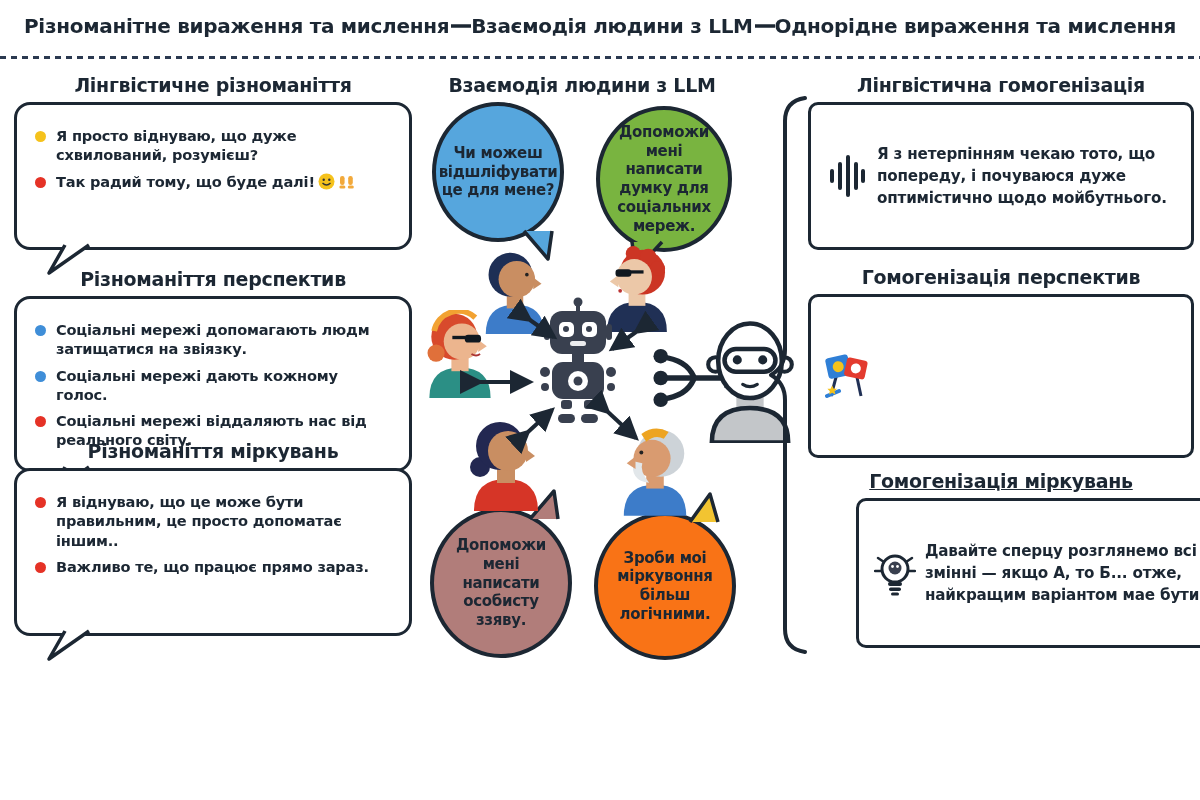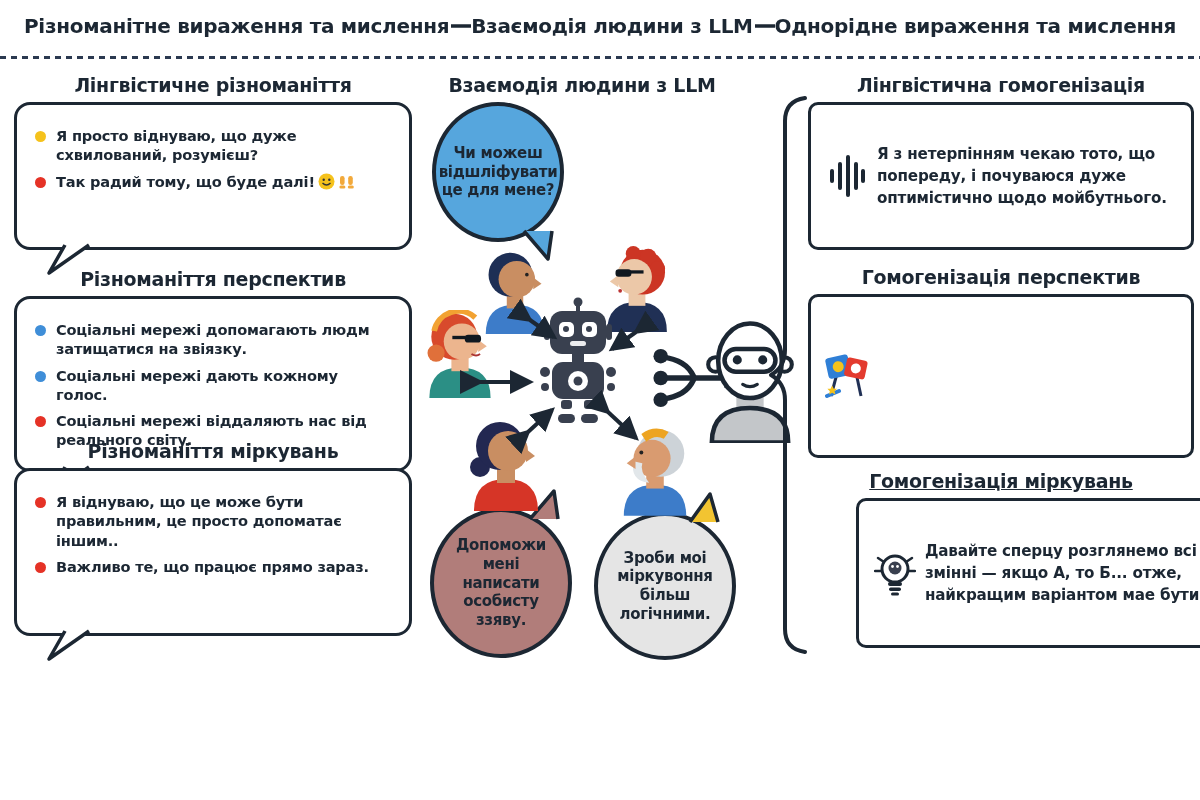--- a/index.html
+++ b/index.html
@@ -118,29 +118,35 @@
 
   <div class="sec-title" style="top:74px;left:428px;width:308px;">Взаємодія людини з LLM</div>
 
   <div class="cbubble" style="left:432px;top:102px;width:132px;height:140px;background:#56a6dd;">
     <span>Чи можеш відшліфувати це для мене?</span>
     <svg class="ctail" style="left:84px;bottom:-25px;" width="38" height="34">
       <path d="M4,2 L28,30 L32,2" fill="#56a6dd" stroke="#1c2733" stroke-width="3.5" stroke-linejoin="round"></path>
     </svg>
   </div>
 
+  <div class="cbubble" style="left:596px;top:106px;width:136px;height:146px;background:#79b440;">
+    <span>Допоможи мені написати думку для соціальних мереж.</span>
+    <svg class="ctail" style="left:28px;bottom:-26px;" width="38" height="34">
+      <path d="M34,2 L8,30 L4,2" fill="#79b440" stroke="#1c2733" stroke-width="3.5" stroke-linejoin="round"></path>
+    </svg>
+  </div>
 
   <div class="cbubble" style="left:430px;top:508px;width:142px;height:150px;background:#b17d7a;">
     <span>Допоможи мені написати особисту ззяву.</span>
     <svg class="ctail" style="left:92px;top:-25px;" width="38" height="34">
       <path d="M4,32 L28,4 L32,32" fill="#b17d7a" stroke="#1c2733" stroke-width="3.5" stroke-linejoin="round"></path>
     </svg>
   </div>
 
-  <div class="cbubble" style="left:594px;top:512px;width:142px;height:148px;background:#e5e5e5;">
+  <div class="cbubble" style="left:594px;top:512px;width:142px;height:148px;background:#f97316;">
     <span>Зроби моі міркувоння більш логічними.</span>
     <svg class="ctail" style="left:88px;top:-26px;" width="38" height="34">
       <path d="M4,32 L24,4 L32,32" fill="#f2c431" stroke="#1c2733" stroke-width="3.5" stroke-linejoin="round"></path>
     </svg>
   </div>
 
   <svg class="abs" style="left:478px;top:250px;" width="74" height="84" viewBox="0 0 80 92">
     <path d="M8,92 Q8,60 40,60 Q72,60 72,92 Z" fill="#3d7cc9"></path>
     <rect x="31" y="42" width="18" height="22" fill="#c98e62"></rect>
     <circle cx="35" cy="27" r="24" fill="#1e2f55"></circle>

